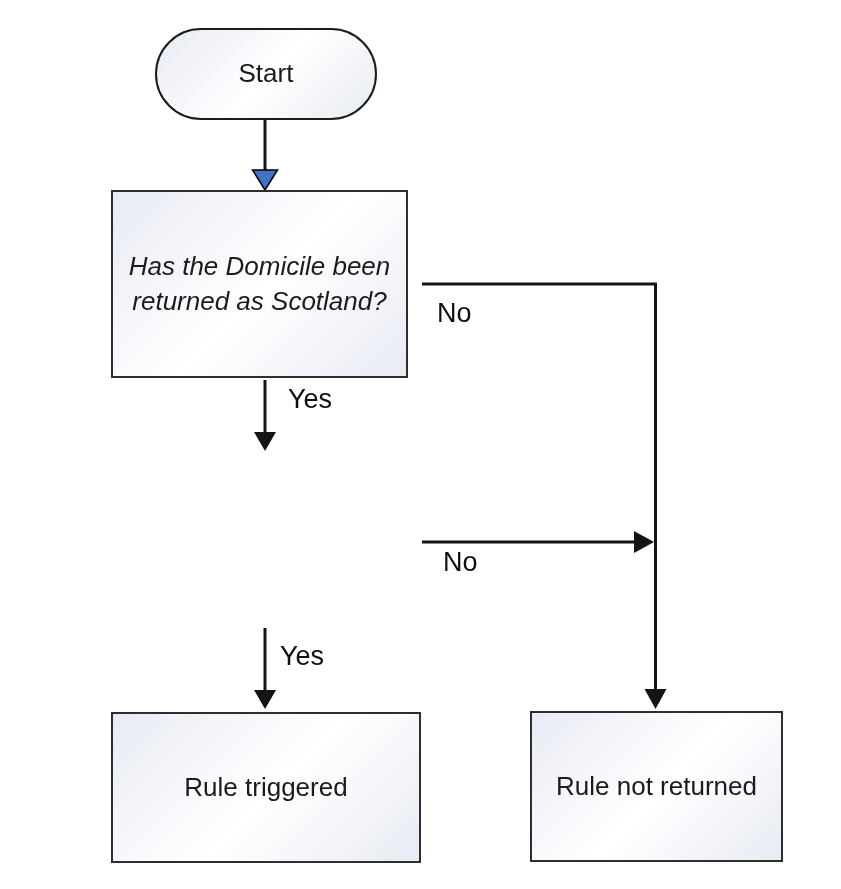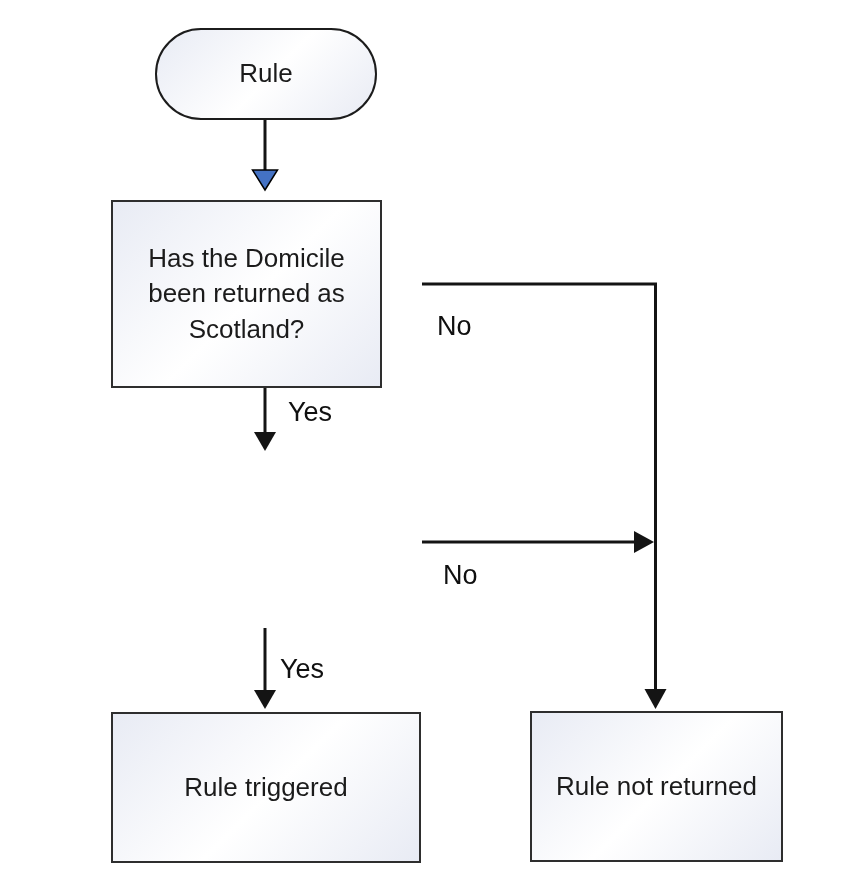--- a/index.html
+++ b/index.html
@@ -52,21 +52,20 @@
   }
   .terminator{
     border-radius:46px;
     border-color:#1c1c1c;
   }
   .edge-label{
     position:absolute;
     font-size:27px;
     color:#101010;
     white-space:nowrap;
-    margin-top:13px;
   }
 </style>
 </head>
 <body>
 
 <div class="stage">
 
   <svg class="connectors" viewBox="0 0 841 889" xmlns="http://www.w3.org/2000/svg">
 
     <path d="M265 120 V170"></path>
@@ -79,24 +78,24 @@
     <polygon points="254,432 276,432 265,451"></polygon>
 
     <path d="M422 542 H635"></path>
     <polygon points="634,531 634,553 654,542"></polygon>
 
     <path d="M265 628 V690"></path>
     <polygon points="254,690 276,690 265,709"></polygon>
   </svg>
 
   <div class="node terminator" style="left:155px;top:28px;width:222px;height:92px;">
-    <span>Rule</span>
+    <span>Start</span>
   </div>
 
-  <div class="node" style="left:111px;top:200px;width:271px;height:188px;">
+  <div class="node" style="left:111px;top:190px;width:297px;height:188px;font-style:italic;">
     <span>Has the Domicile been returned as Scotland?</span>
   </div>
 
 
   <div class="node" style="left:111px;top:712px;width:310px;height:151px;">
     <span>Rule triggered</span>
   </div>
 
   <div class="node" style="left:530px;top:711px;width:253px;height:151px;">
     <span>Rule not returned</span>

